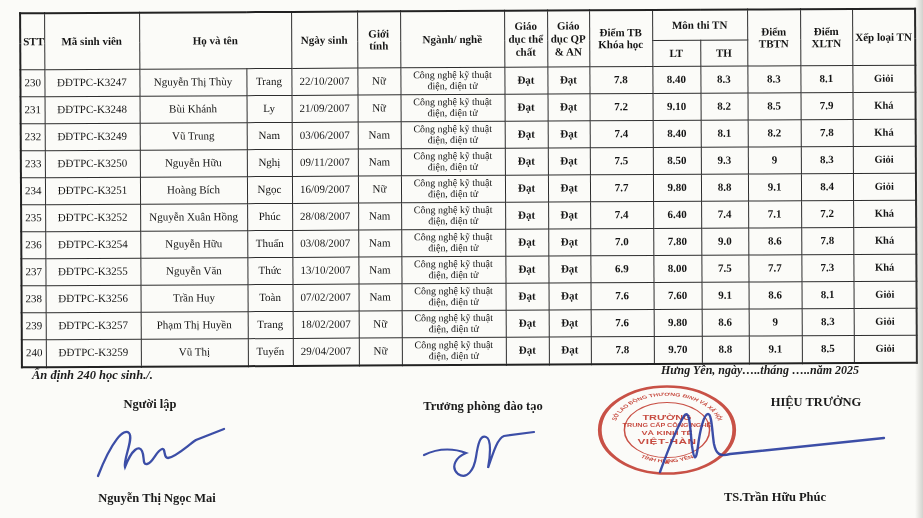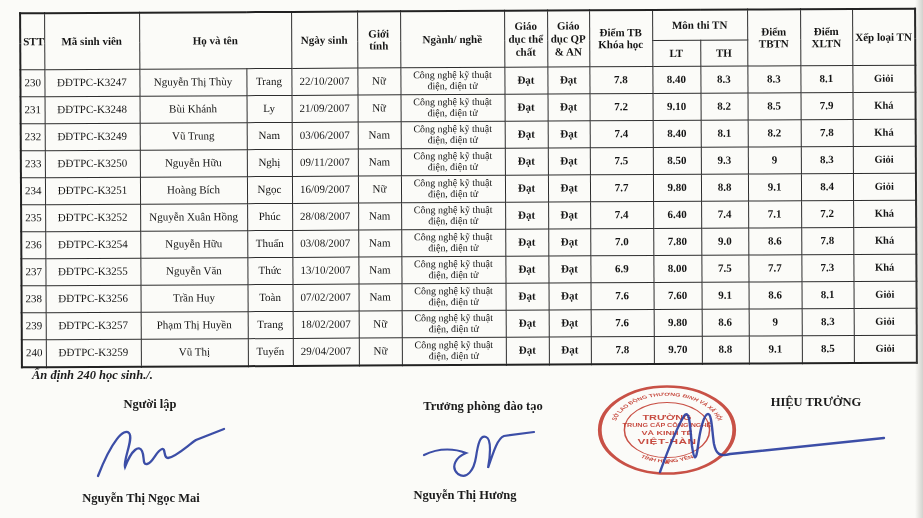--- a/index.html
+++ b/index.html
@@ -27,21 +27,21 @@
   
   .abs{position:absolute;}
   .footnote{left:32px;top:356px;font-style:italic;font-weight:bold;font-size:12.5px;margin-top:12px;}
   .sig-title{font-weight:bold;font-size:12.5px;text-align:center;}
   .t-preparer{left:90px;top:397px;width:120px;}
   .t-training{left:398px;top:399px;width:170px;}
   .t-principal{left:756px;top:395px;width:120px;}
   .date-line{left:625px;top:363px;width:270px;text-align:center;
     font-weight:bold;font-style:italic;font-size:12px;}
   .sig-name{font-weight:bold;font-size:12.5px;text-align:center;}
-  .n-preparer{left:46px;top:491px;width:190px;}
+  .n-preparer{left:62px;top:491px;width:190px;}
   .n-training{left:390px;top:488px;width:150px;}
   .n-principal{left:695px;top:490px;width:160px;}
   .stamp{left:596px;top:384px;width:142px;height:92px;}
   .sig-svg{pointer-events:none;}
   .sig-left{left:92px;top:424px;width:140px;height:62px;}
   .sig-mid{left:420px;top:428px;width:120px;height:56px;}
   .sig-right{left:648px;top:402px;width:242px;height:78px;}
 </style>
 </head>
 <body>
@@ -273,20 +273,21 @@
           <td class="c-th">8.8</td>
           <td class="c-grad_avg">9.1</td>
           <td class="c-grad_rank_score">8.5</td>
           <td class="c-grad_rank">Giỏi</td>
         </tr>
       </tbody>
   </table>
 
   <div class="abs footnote">Ấn định 240 học sinh./.</div>
 
+  <div class="abs date-line">Hưng Yên, ngày…..tháng …..năm 2025</div>
 
   <div class="abs sig-title t-preparer">Người lập</div>
   <div class="abs sig-title t-training">Trưởng phòng đào tạo</div>
   <div class="abs sig-title t-principal">HIỆU TRƯỞNG</div>
 
   <svg class="abs stamp" viewBox="0 0 150 150" preserveAspectRatio="none">
     <g fill="none" stroke="#c23a2e" opacity="0.88">
       <circle cx="75" cy="75" r="71" stroke-width="4"></circle>
       <circle cx="75" cy="75" r="45" stroke-width="1.6"></circle>
     </g>
@@ -313,16 +314,16 @@
     <path d="M6,52 C20,16 32,4 37,9 C42,14 31,36 33,43 C40,25 47,21 50,27 C53,33 50,41 55,40 C61,39 64,27 70,25 C74,24 71,34 76,34 C84,33 95,22 104,16 L132,5" fill="none" stroke="#2b3f9f" stroke-width="2.3" stroke-linecap="round" opacity="0.92"></path>
   </svg>
   <svg class="abs sig-svg sig-mid" viewBox="0 0 120 56">
     <path d="M4,27 C20,19 36,21 46,25 C36,29 30,39 38,46 C47,52 54,42 56,29 C58,16 60,7 66,9 C72,11 70,30 68,40 C74,22 78,10 84,8 L114,4" fill="none" stroke="#2b3f9f" stroke-width="2.2" stroke-linecap="round" opacity="0.92"></path>
   </svg>
   <svg class="abs sig-svg sig-right" viewBox="0 0 242 78">
     <path d="M12,70 C20,48 30,24 36,14 C42,6 42,26 44,44 C46,58 48,60 50,44 C52,28 56,12 60,12 C64,12 64,30 66,42 C68,52 72,55 82,52 L236,36" fill="none" stroke="#2b3f9f" stroke-width="2.4" stroke-linecap="round" opacity="0.92"></path>
   </svg>
 
   <div class="abs sig-name n-preparer">Nguyễn Thị Ngọc Mai</div>
-  <div class="abs sig-name n-training">Nguyễn Thị Hương</div>
+  <div class="abs sig-name n-principal">TS.Trần Hữu Phúc</div>
 
   <div class="scan-edge"></div>
 </div>
 
 </body></html>

